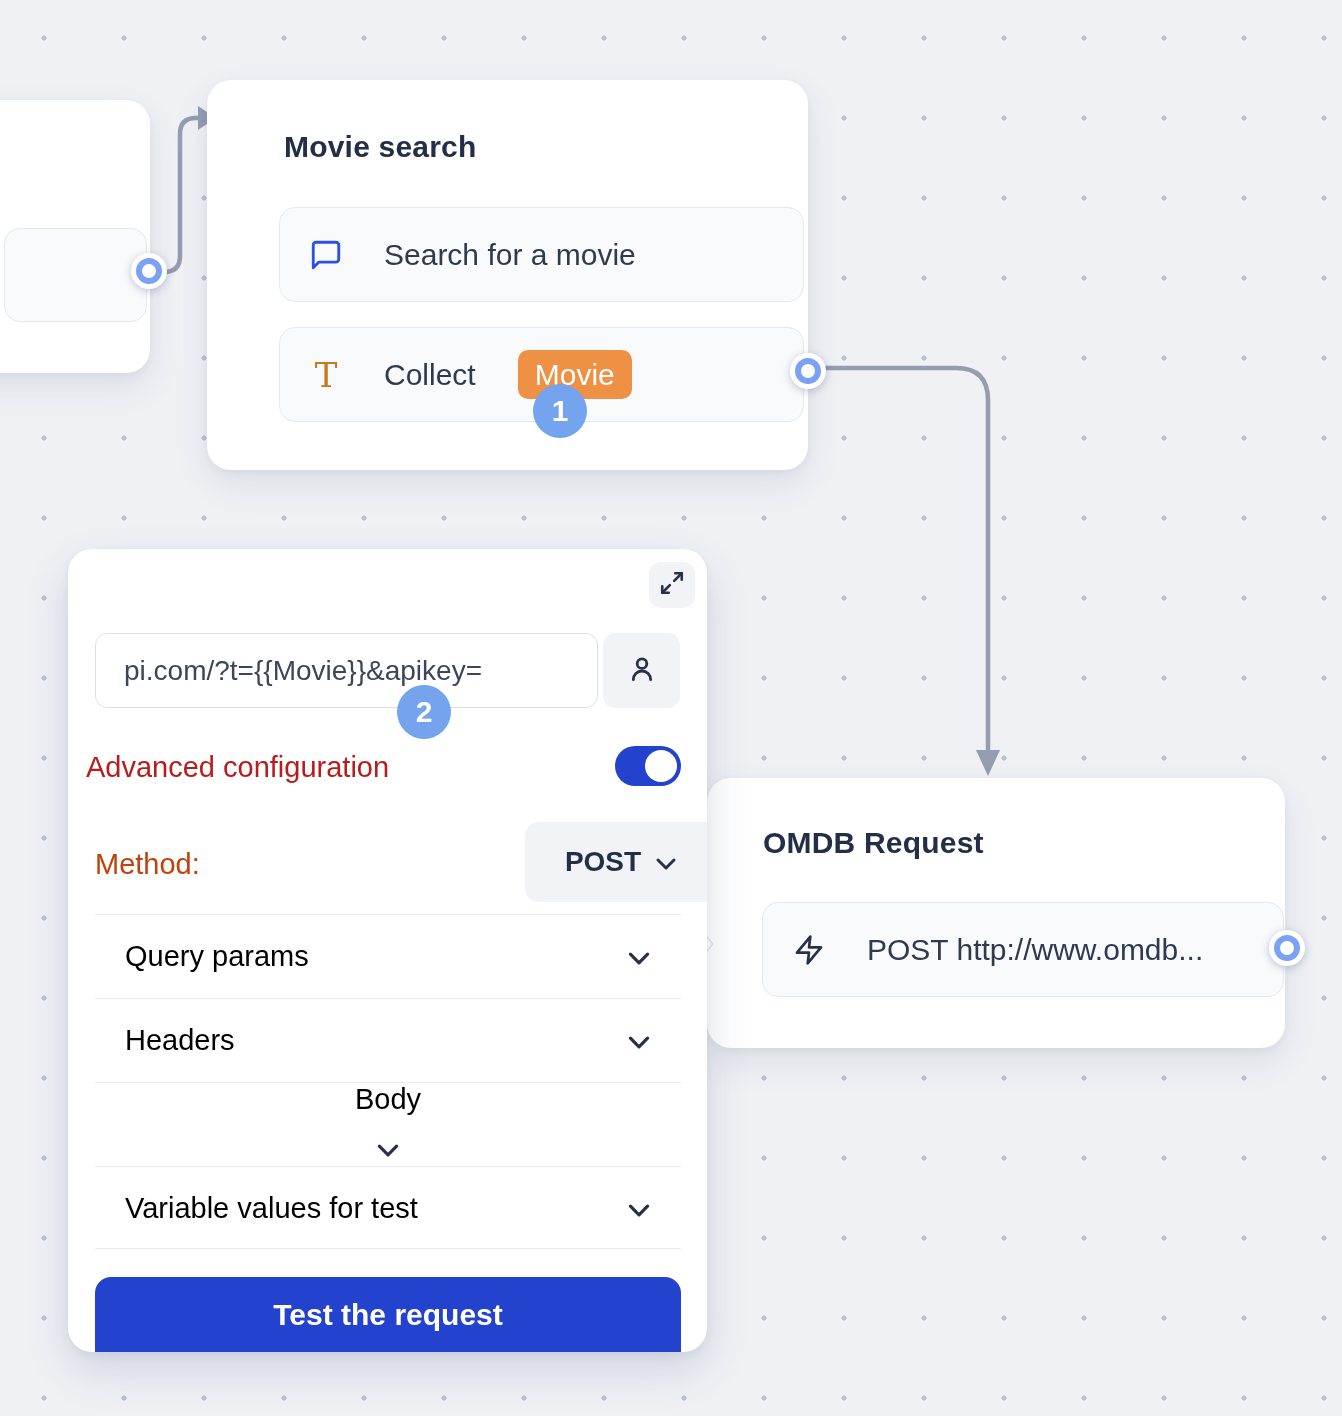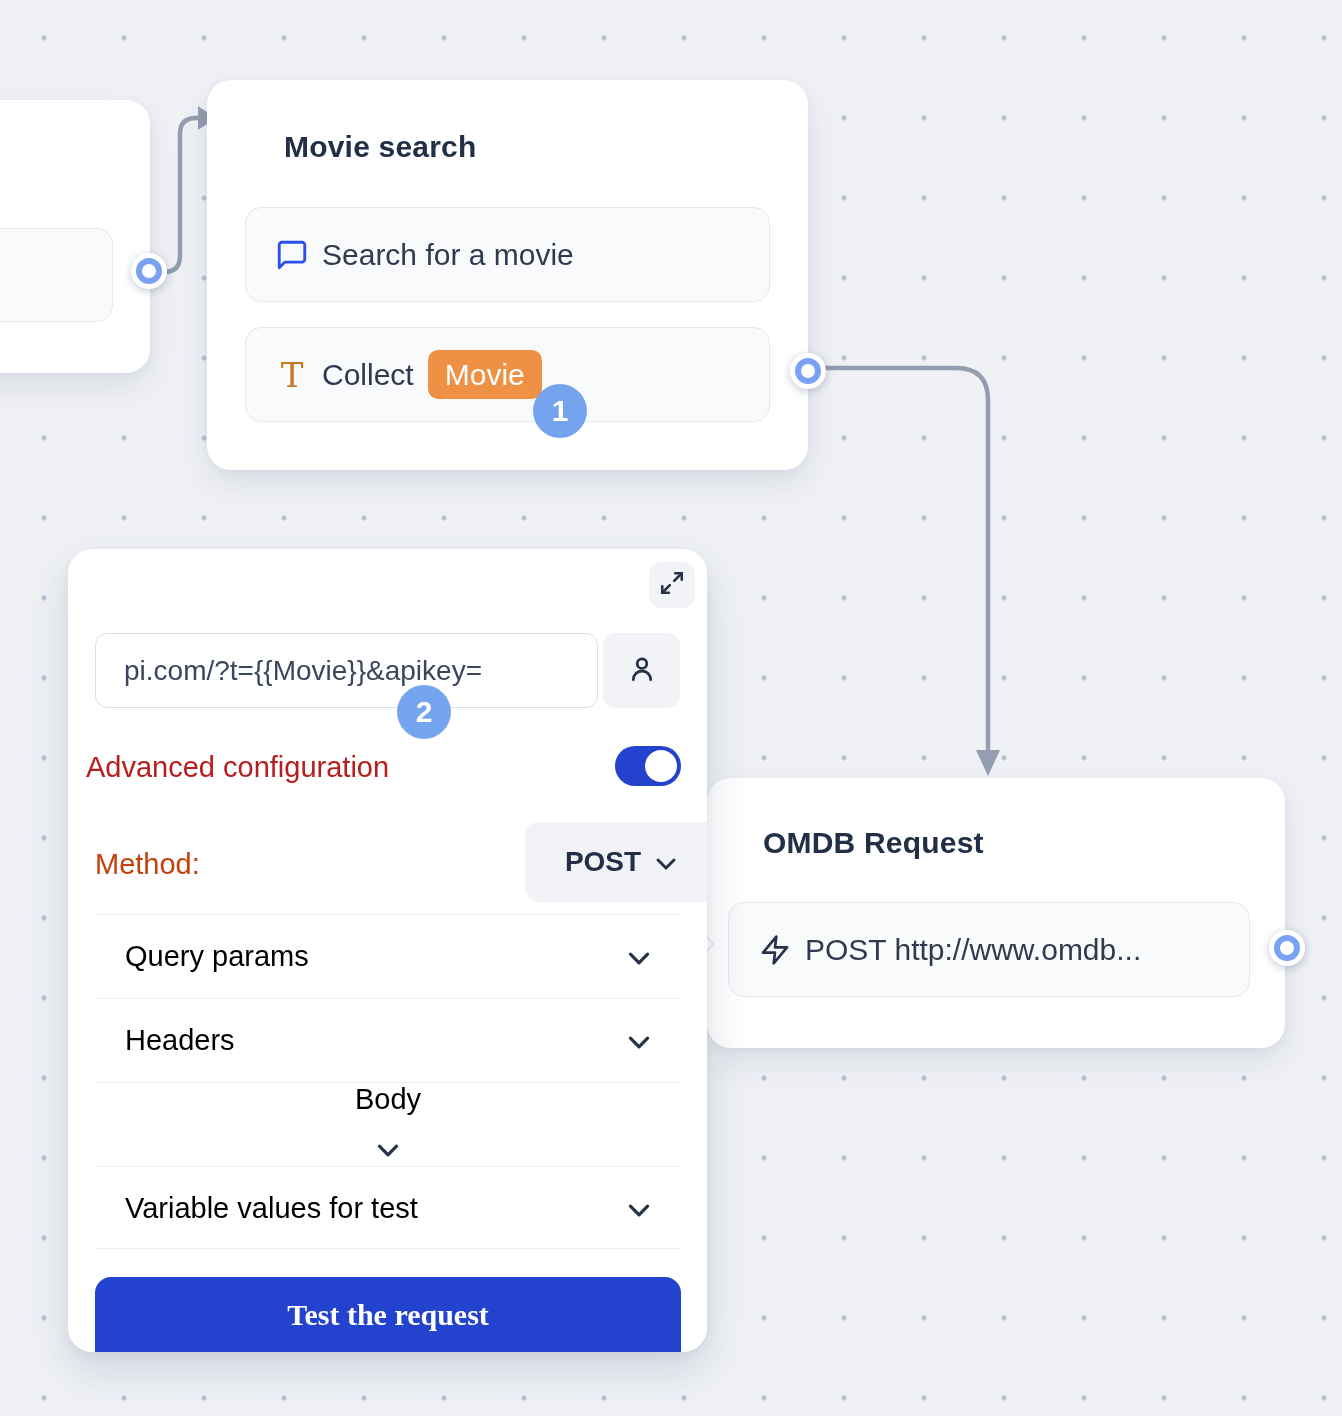--- a/index.html
+++ b/index.html
@@ -20,22 +20,22 @@
   .card {
     position:absolute; background:#fff; border-radius:24px;
     box-shadow:0 14px 34px rgba(45,60,100,0.10), 0 3px 8px rgba(45,60,100,0.05);
     z-index:2;
   }
   .node-title {
     position:absolute; font-size:30px; font-weight:700; color:#222f46; letter-spacing:0.2px;margin-left:28px;
   }
   .node-row {
     position:absolute; background:#f8fafc; border:1.5px solid #e4e9f0; border-radius:16px;
-    display:flex; align-items:center; padding:0 28px; gap:12px;
-    font-size:30px; color:#2f3a50;
+    display:flex; align-items:center; padding:0 28px; gap:40px;
+    font-size:30px; color:#2f3a50;margin-left:34px;
   }
   .node-row .icon { width:36px; display:flex; justify-content:center; align-items:center; flex:none; }
   .t-glyph { font-family:"DejaVu Serif", serif; font-size:34px; color:#c8781f; font-weight:500; line-height:1; }
   .var-chip {
     background:#ee9144; color:#fff; border-radius:10px; padding:6px 17px;
     font-size:30px; line-height:1.25; margin-left:2px;
   }
 
   .step-badge {
     position:absolute; width:54px; height:54px; border-radius:50%;
@@ -83,21 +83,21 @@
   }
   .divider { position:absolute; left:27px; width:586px; height:0; border-top:1.5px solid #e9ecf1; }
   .section-row {
     position:absolute; left:27px; width:586px; height:82px; padding:0 30px;
     display:flex; align-items:center; justify-content:space-between;
     font-size:29px; color:#000000; cursor:pointer;
   }
   .test-btn {
     position:absolute; left:27px; top:728px; width:586px; height:75px;
     background:#2342cd; border:none; border-radius:16px 16px 0 0;
-    color:#fff; font-family:Liberation Serif, serif; font-size:30px; font-weight:700; cursor:pointer;
+    color:#fff; font-family:Liberation Sans, sans-serif; font-size:30px; font-weight:700; cursor:pointer;
   }
 </style>
 </head>
 <body>
 
 <div class="canvas">
 
   <svg class="connectors" width="1342" height="1416" viewBox="0 0 1342 1416">
     <path d="M 151 272 L 164 272 Q 180 272 180 256 L 180 134 Q 180 118 196 118 L 200 118" fill="none" stroke="#959db0" stroke-width="4.5" stroke-linecap="round"></path>
     <polygon points="198,106 216,118 198,130" fill="#959db0"></polygon>

